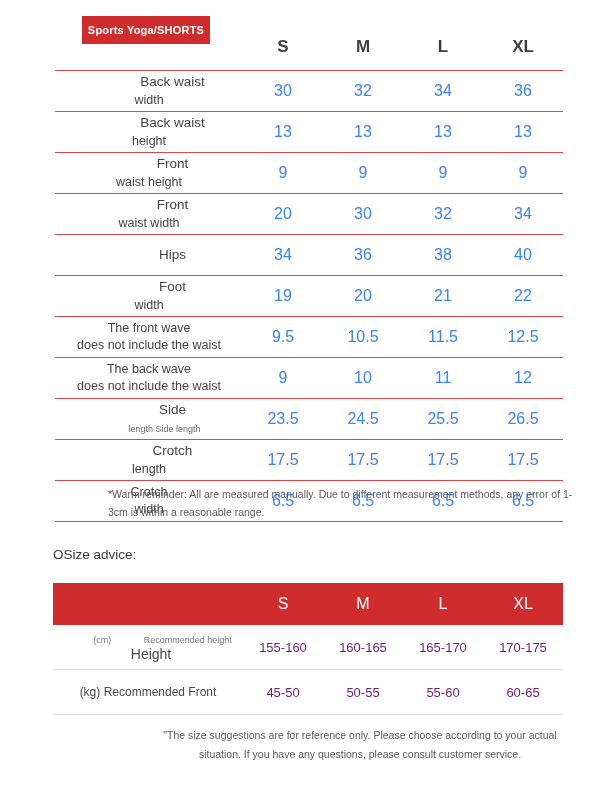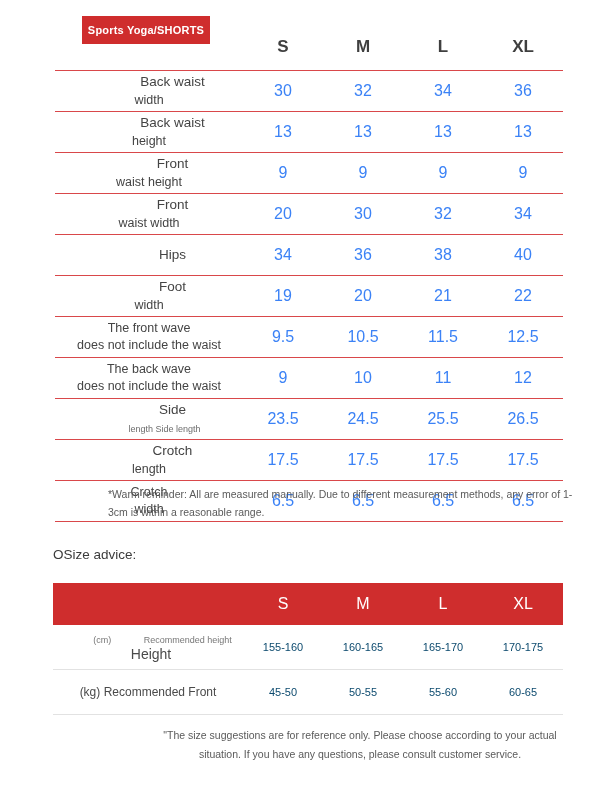--- a/index.html
+++ b/index.html
@@ -134,22 +134,22 @@
   }
   .advice-table thead th.blank {
     background: #cf2d2d;
   }
   .advice-table tbody tr {
     border-bottom: 1px solid #e2e2e2;
   }
   .advice-table tbody td {
     height: 42px;
     text-align: center;
-    font-size: 11px;
-    color: #0c4a6e;
+    font-size: 13px;
+    color: #701a75;
   }
   .advice-table tbody td.alabel {
     font-size: 12px;
     color: #4a4a4a;
   }
   .alabel .unit {
     font-size: 9px;
     color: #777;
     margin-left: 29px;
   }

